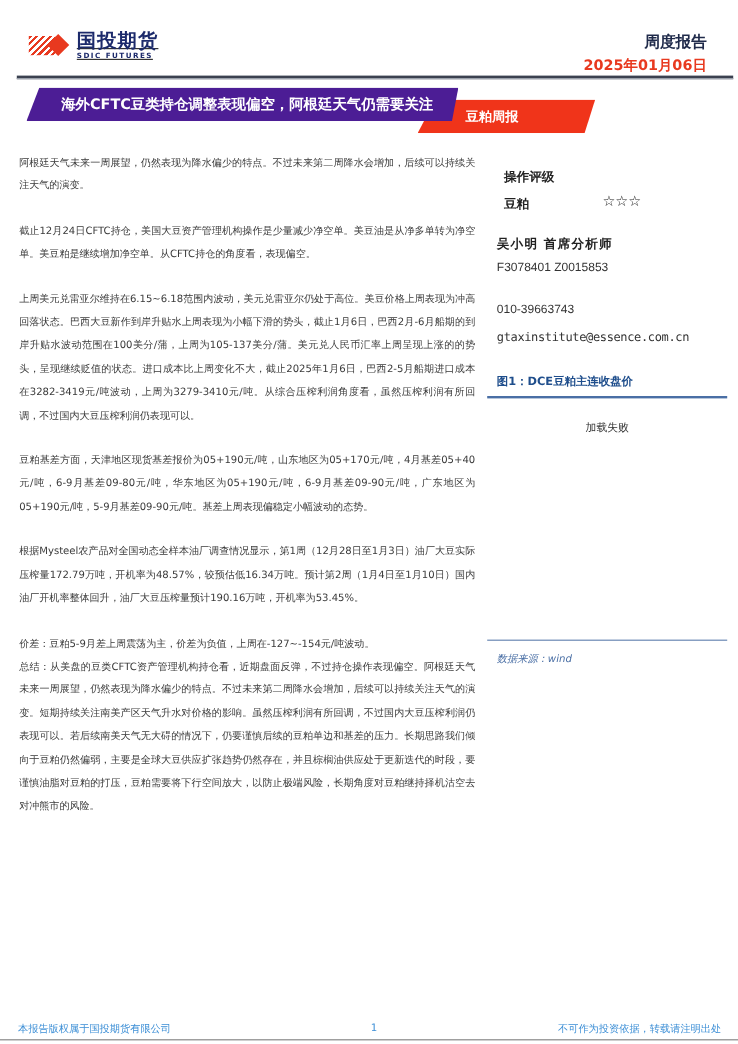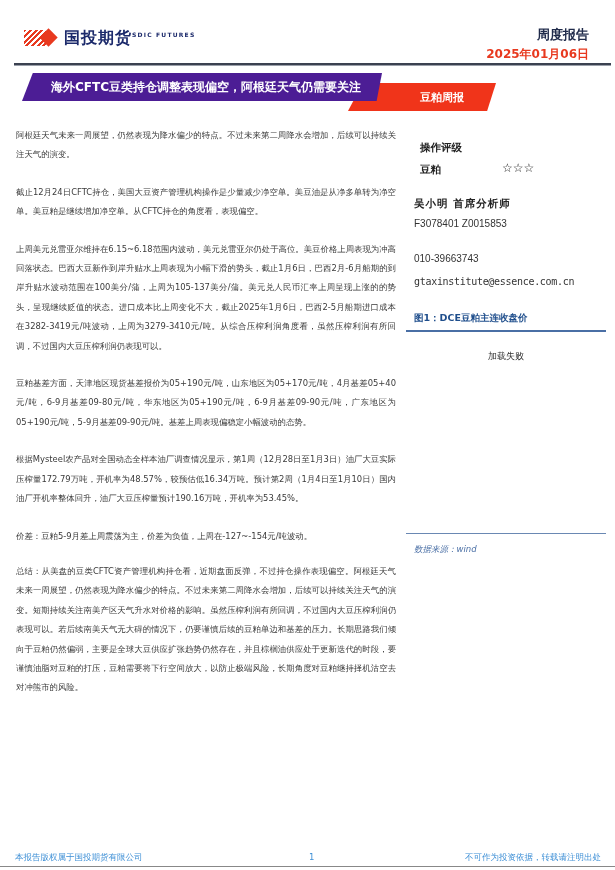--- a/index.html
+++ b/index.html
@@ -4,39 +4,39 @@
 <style>
   * { margin: 0; padding: 0; box-sizing: border-box; }
   html, body { width: 615px; height: 870px; background: #ffffff; overflow: hidden; }
   body { position: relative; font-family: "DejaVu Sans", "Liberation Sans", sans-serif; color: #333; }
 
   .logo { position: absolute; left: 24px; top: 26px; height: 24px; display: flex; align-items: center; }
   .logo-mark { position: relative; width: 34px; height: 20px; }
   .logo-stripes { position: absolute; left: 0; top: 2px; width: 22px; height: 16px;
     background: repeating-linear-gradient(135deg, #e8391f 0 2px, transparent 2px 4px); }
   .logo-diamond { position: absolute; left: 18px; top: 3px; width: 13px; height: 13px; background: #e8391f; transform: rotate(45deg); }
-  .logo-text { margin-left: 6px; display: flex; flex-direction: row; line-height: 1; }
+  .logo-text { margin-left: 6px; display: flex; flex-direction: column; line-height: 1; text-decoration: underline; }
   .logo-cn { font-size: 16px; font-weight: bold; color: #1c2a6b; letter-spacing: 1px; }
   .logo-en { font-size: 6px; font-weight: bold; color: #1c2a6b; letter-spacing: 1.2px; margin-top: 2px; }
 
   .doc-type { position: absolute; right: 26px; top: 26px; font-size: 13px; font-weight: bold; color: #1f2a4a; }
   .doc-date { position: absolute; right: 26px; top: 46px; font-size: 12px; font-weight: bold; color: #e8391f; }
 
   .header-rule { position: absolute; left: 14px; right: 4px; top: 63px; height: 3px; background: #3b4150; border-bottom: 1px solid #9aa0aa; }
 
   .title-banner { position: absolute; left: 22px; top: 73px; width: 360px; height: 28px; background: #4c1d95;
     clip-path: polygon(3% 0, 100% 0, 98.5% 100%, 0 100%); display: flex; align-items: center; justify-content: center; }
   .title-text { color: #fff; font-size: 12px; font-weight: bold; margin-left: 8px; }
   .tag-banner { position: absolute; left: 348px; top: 83px; width: 148px; height: 28px; background: #f0341a;
-    clip-path: polygon(10% 0, 100% 0, 94% 100%, 0 100%); display: flex; align-items: center; justify-content: center; }
+    clip-path: polygon(10% 0, 100% 0, 94% 100%, 0 100%); display: flex; align-items: center; justify-content: flex-start; }
   .tag-text { color: #fff; font-size: 11px; font-weight: bold; margin-left: 40px; }
 
   .body-col { position: absolute; left: 16px; top: 126px; width: 380px; font-size: 8.4px; line-height: 19.4px; color: #3a3a3a; }
   .para { margin-bottom: 18px; text-align: justify; }
-  .para.tight { margin-bottom: 0; margin-top: 16px; }
+  .para.tight { margin-bottom: 0; }
   .rating-title { position: absolute; left: 420px; top: 141px; font-size: 10.5px; font-weight: bold; color: #222; }
   .rating-name { position: absolute; left: 420px; top: 163px; font-size: 10.5px; font-weight: bold; color: #222; }
   .rating-stars { position: absolute; left: 502px; top: 161px; font-size: 12px; color: #222; letter-spacing: 0px; }
   .analyst { position: absolute; left: 414px; top: 197px; font-size: 10.5px; font-weight: bold; color: #222; letter-spacing: 1px; }
   .ids { position: absolute; left: 414px; top: 218px; font-size: 10px; color: #333; font-family: "Liberation Sans", sans-serif; }
   .phone { position: absolute; left: 414px; top: 253px; font-size: 10px; color: #333; font-family: "Liberation Sans", sans-serif; }
   .email { position: absolute; left: 414px; top: 276px; font-size: 10px; color: #333; font-family: "DejaVu Sans Mono", monospace; letter-spacing: -0.3px; }
 
   .fig-title { position: absolute; left: 414px; top: 312px; font-size: 9.5px; font-weight: bold; color: #1f4e8c; }
   .fig-rule-top { position: absolute; left: 406px; top: 330px; width: 200px; height: 2px; background: #4a6fa5; }

